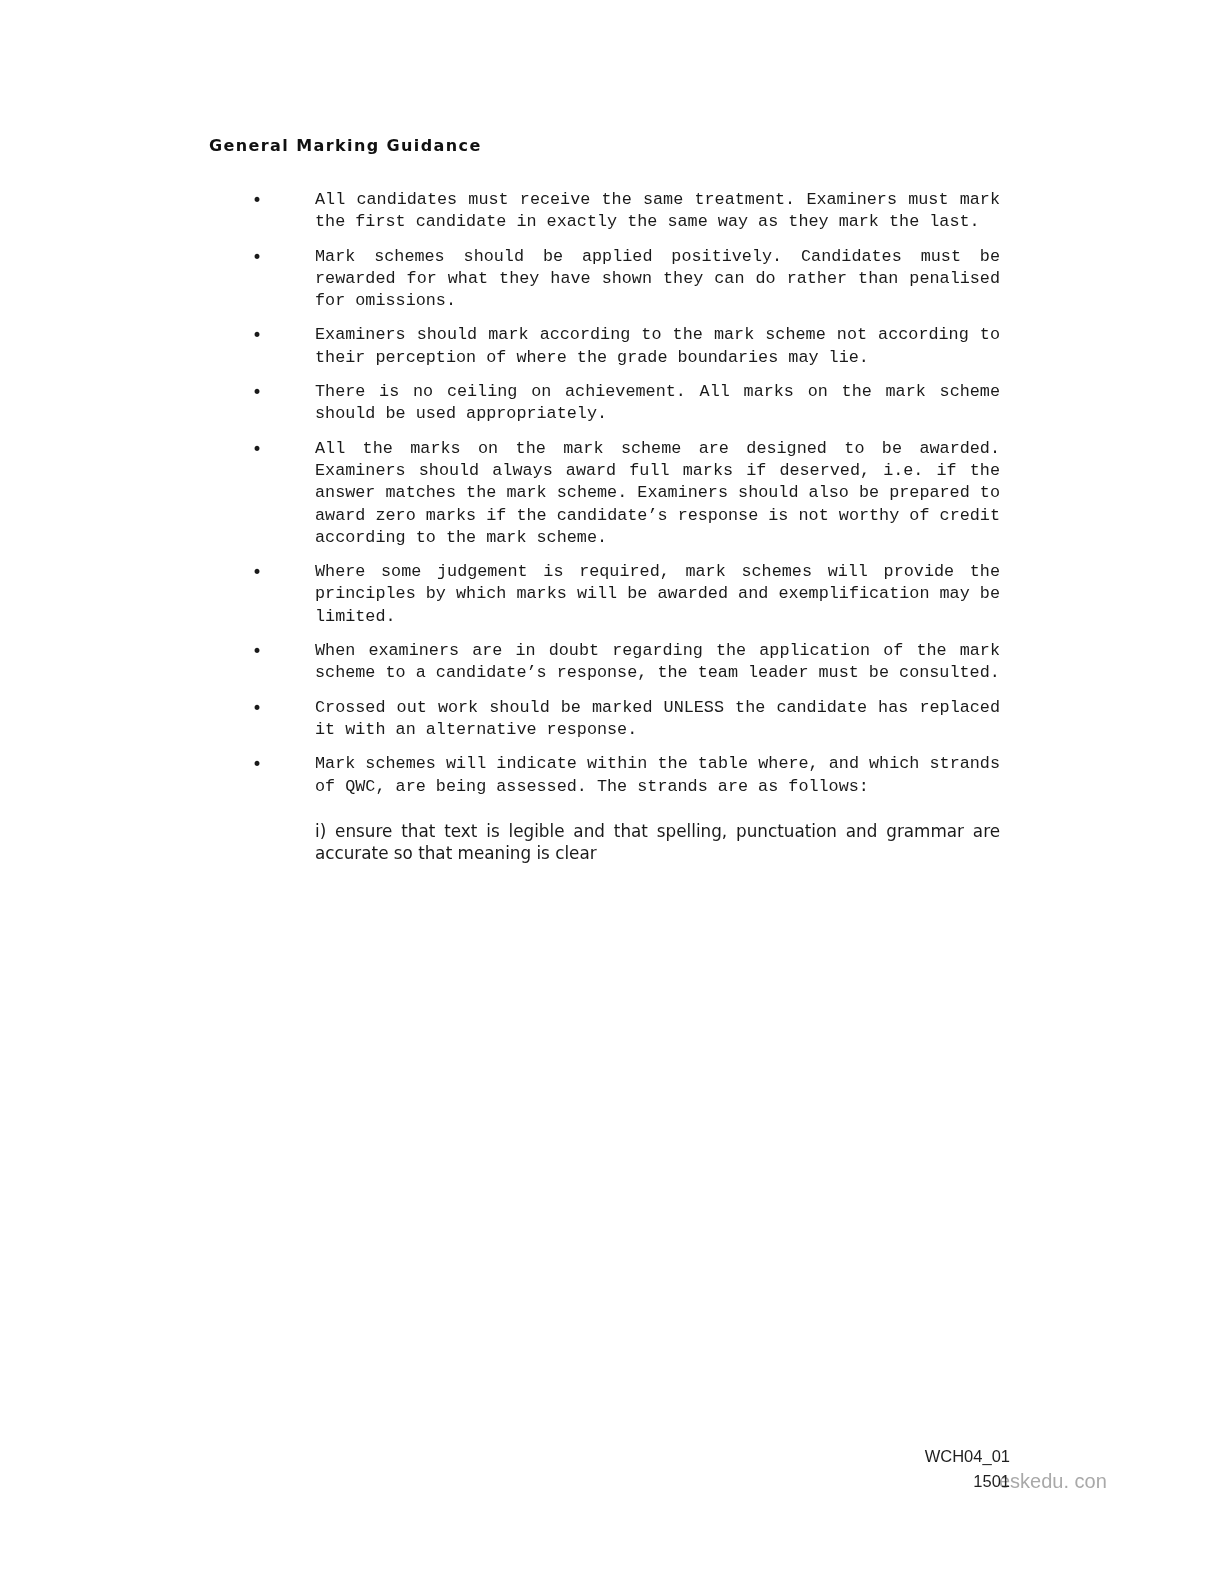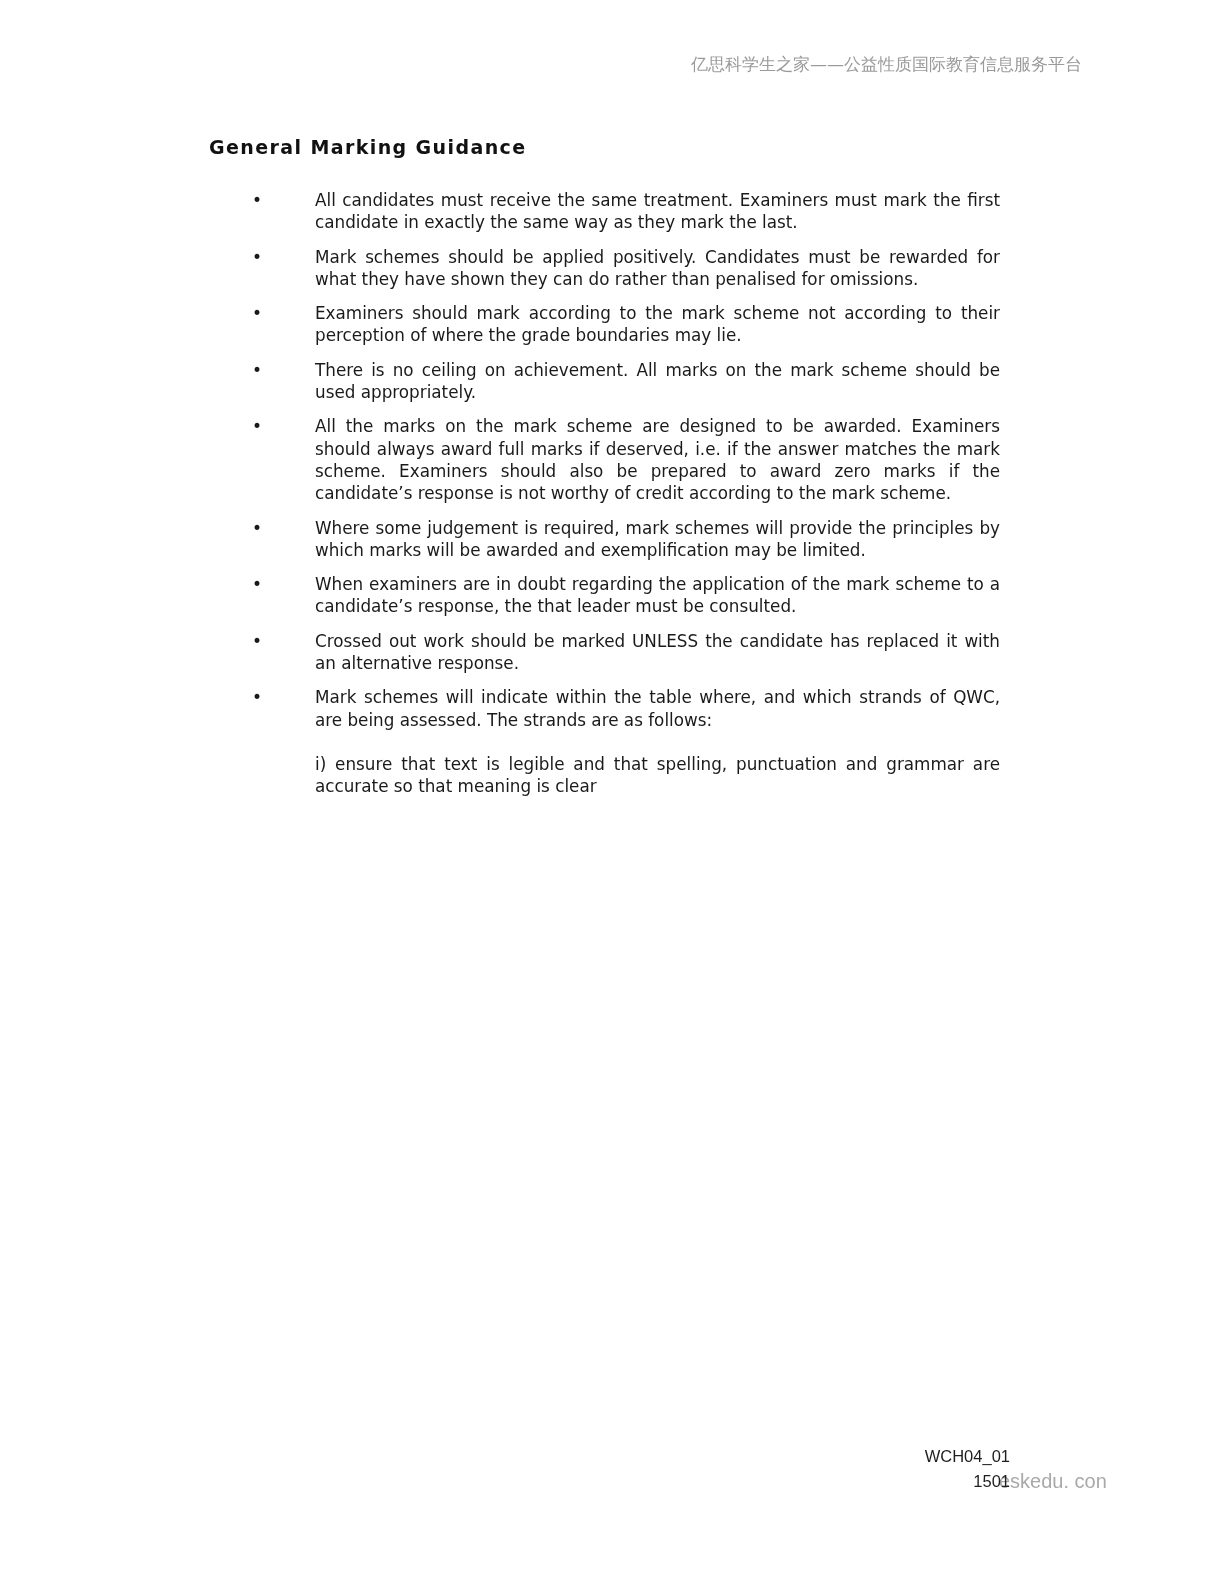--- a/index.html
+++ b/index.html
@@ -26,21 +26,21 @@
     font-size: 17px;
     line-height: 20px;
     color: #9a9a9a;
     white-space: nowrap;
   }
   .title {
     position: absolute;
     left: 209px;
     top: 136px;
     margin: 0;
-    font-size: 19px;
+    font-size: 16px;
     font-weight: bold;
     letter-spacing: 1.4px;
     color: #111111;
     white-space: nowrap;
   }
   .content {
     position: absolute;
     left: 252px;
     top: 189px;
     width: 748px;
@@ -54,20 +54,21 @@
   }
   .bullet-marker {
     flex: 0 0 63px;
     font-size: 17px;
     line-height: 22.3px;
   }
   .bullet-text {
     flex: 1 1 auto;
     text-align: justify;
     text-justify: inter-word;
+    font-family: Liberation Mono, monospace;
   }
   .strands {
     margin: 22px 0 0 63px;
   }
   .strand {
     margin: 0;
     text-align: justify;
     text-justify: inter-word;
   }
   .footer-watermark {
@@ -88,21 +89,20 @@
     line-height: 24.5px;
     color: #1f1f1f;
     font-family: "Liberation Sans", sans-serif;
   }
 </style>
 </head>
 <body>
 
 <div class="page">
 
-  <div class="header-watermark">亿思科学生之家——公益性质国际教育信息服务平台</div>
 
   <h1 class="title">General Marking Guidance</h1>
 
   <div class="content" id="content">
     <div id="bullet-list">
         <div class="bullet-item">
           <span class="bullet-marker">•</span>
           <div class="bullet-text">All candidates must receive the same treatment. Examiners must mark the first candidate in exactly the same way as they mark the last.</div>
         </div>
         <div class="bullet-item">
@@ -120,21 +120,21 @@
         <div class="bullet-item">
           <span class="bullet-marker">•</span>
           <div class="bullet-text">All the marks on the mark scheme are designed to be awarded. Examiners should always award full marks if deserved, i.e. if the answer matches the mark scheme. Examiners should also be prepared to award zero marks if the candidate’s response is not worthy of credit according to the mark scheme.</div>
         </div>
         <div class="bullet-item">
           <span class="bullet-marker">•</span>
           <div class="bullet-text">Where some judgement is required, mark schemes will provide the principles by which marks will be awarded and exemplification may be limited.</div>
         </div>
         <div class="bullet-item">
           <span class="bullet-marker">•</span>
-          <div class="bullet-text">When examiners are in doubt regarding the application of the mark scheme to a candidate’s response, the that leader must be consulted.</div>
+          <div class="bullet-text">When examiners are in doubt regarding the application of the mark scheme to a candidate’s response, the team leader must be consulted.</div>
         </div>
         <div class="bullet-item">
           <span class="bullet-marker">•</span>
           <div class="bullet-text">Crossed out work should be marked UNLESS the candidate has replaced it with an alternative response.</div>
         </div>
         <div class="bullet-item">
           <span class="bullet-marker">•</span>
           <div class="bullet-text">Mark schemes will indicate within the table where, and which strands of QWC, are being assessed. The strands are as follows:</div>
         </div>
       </div>

